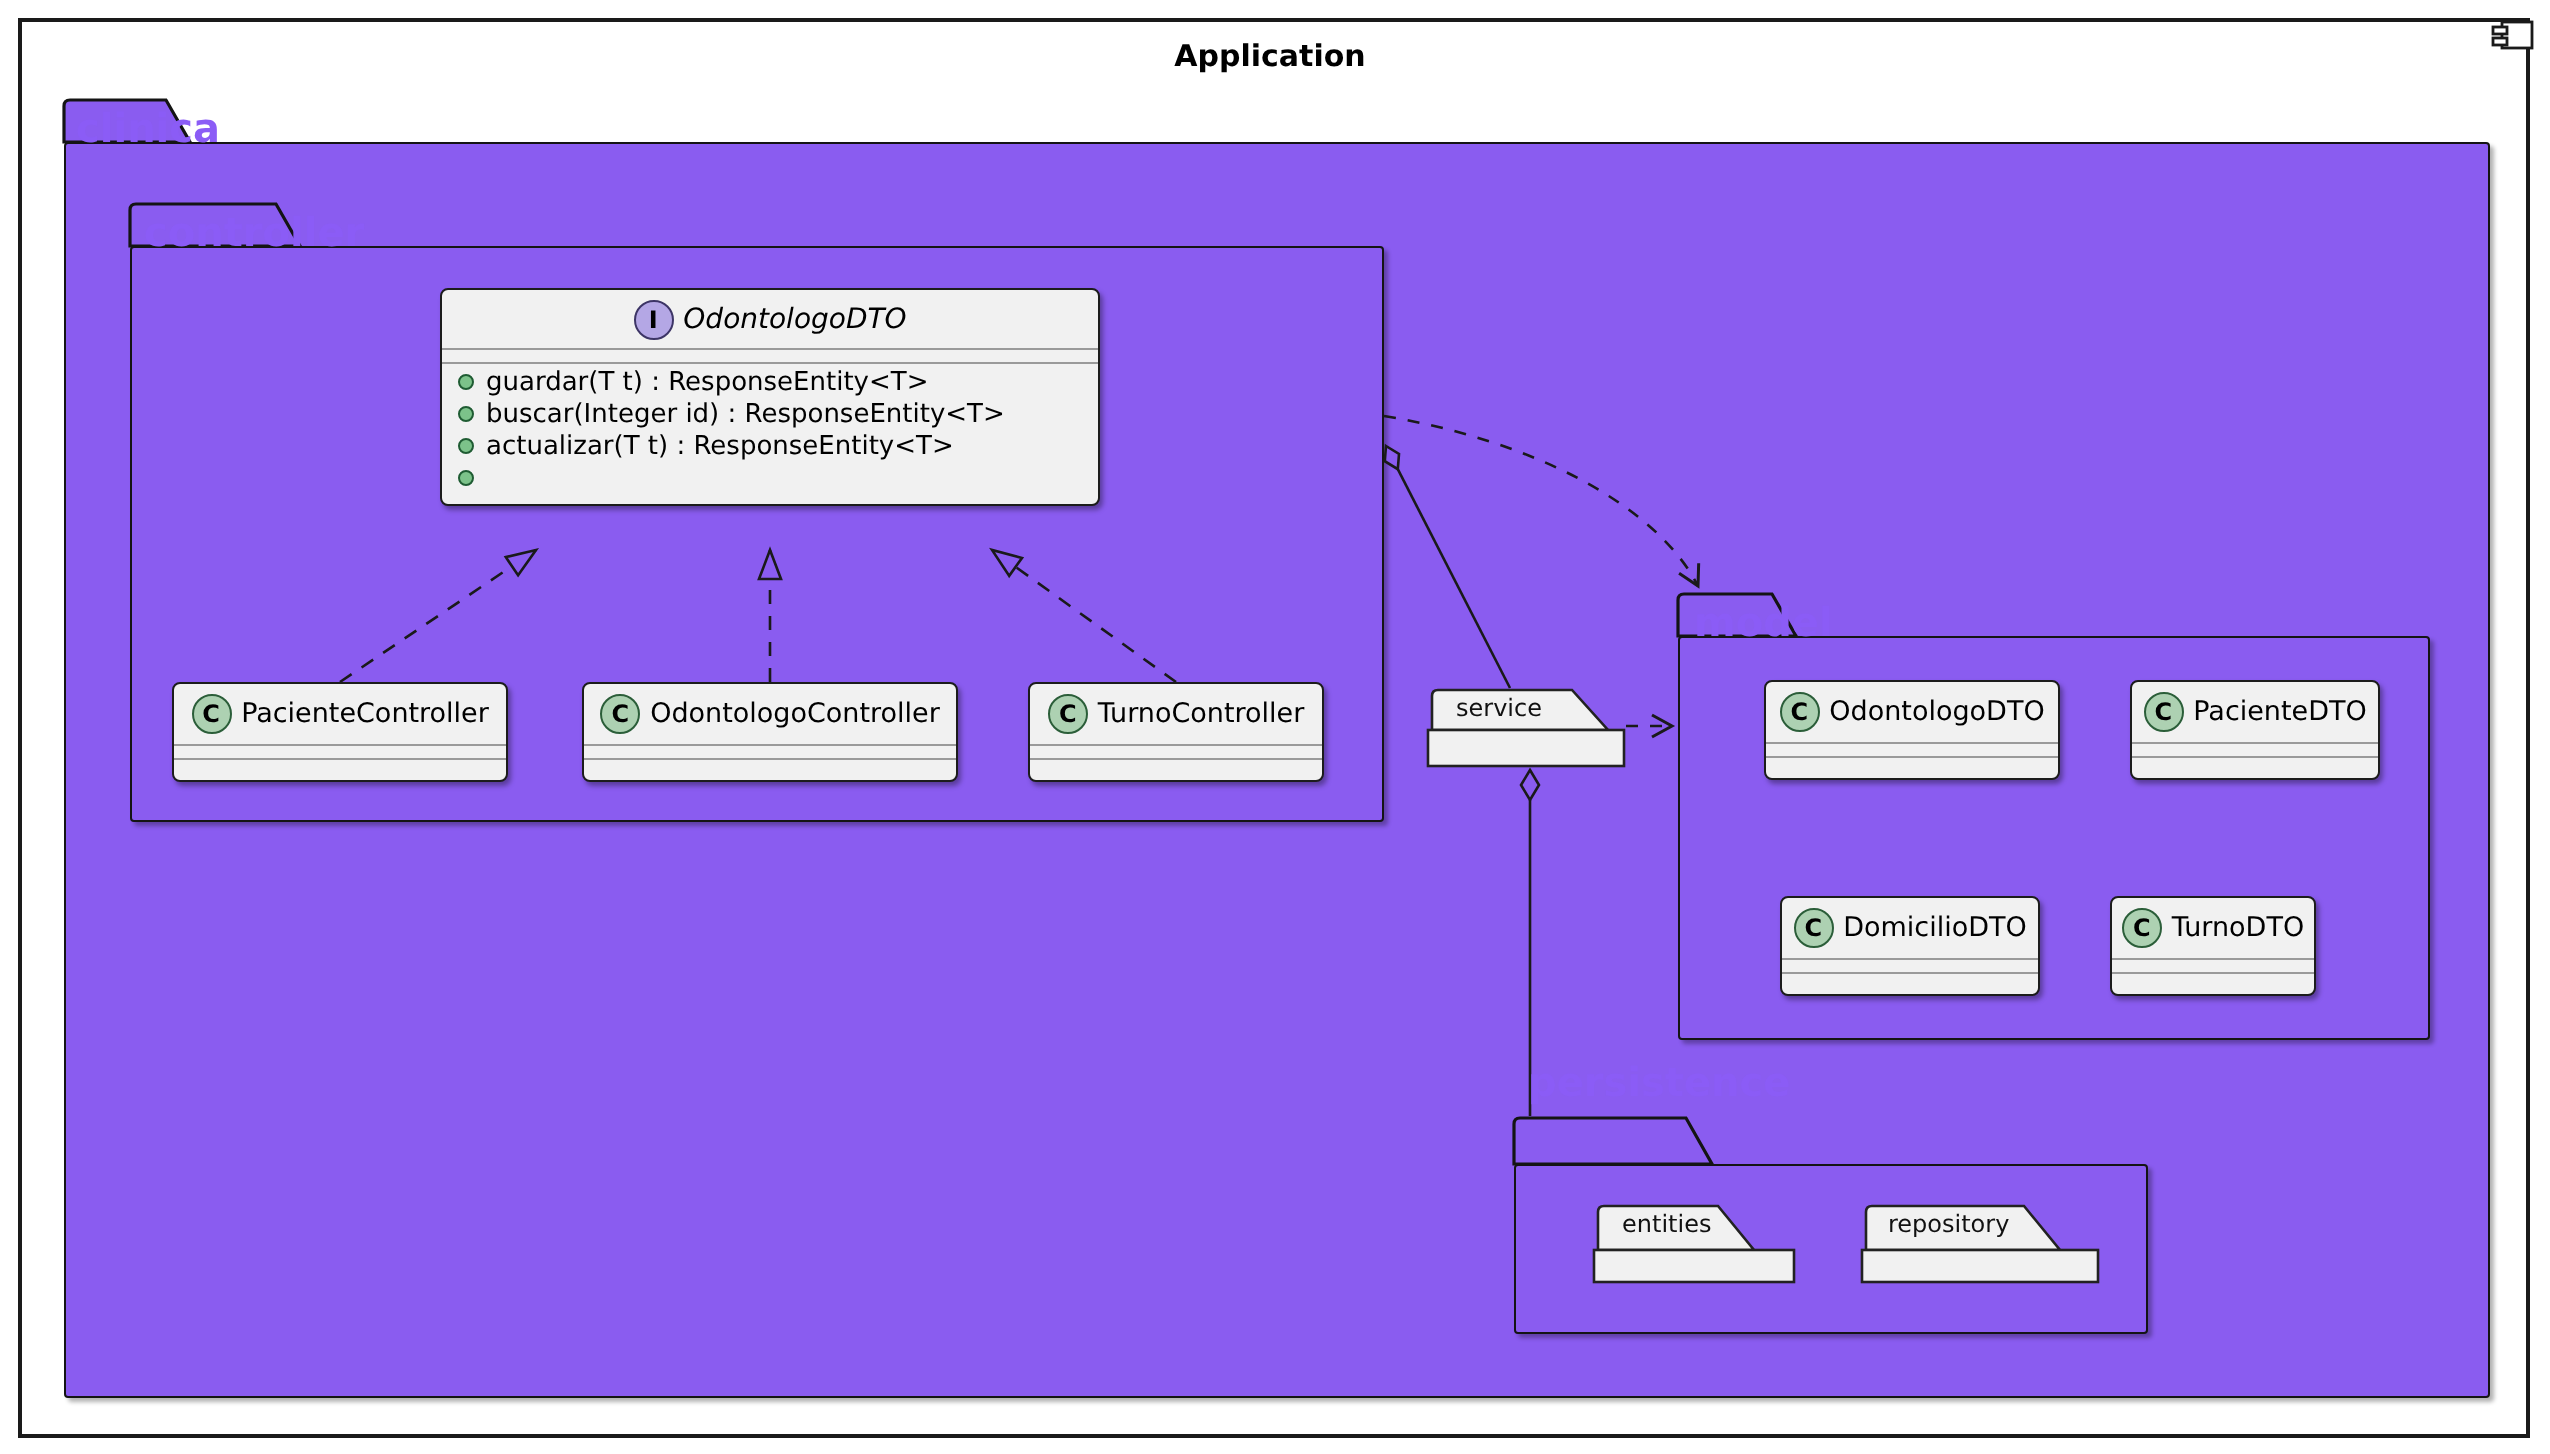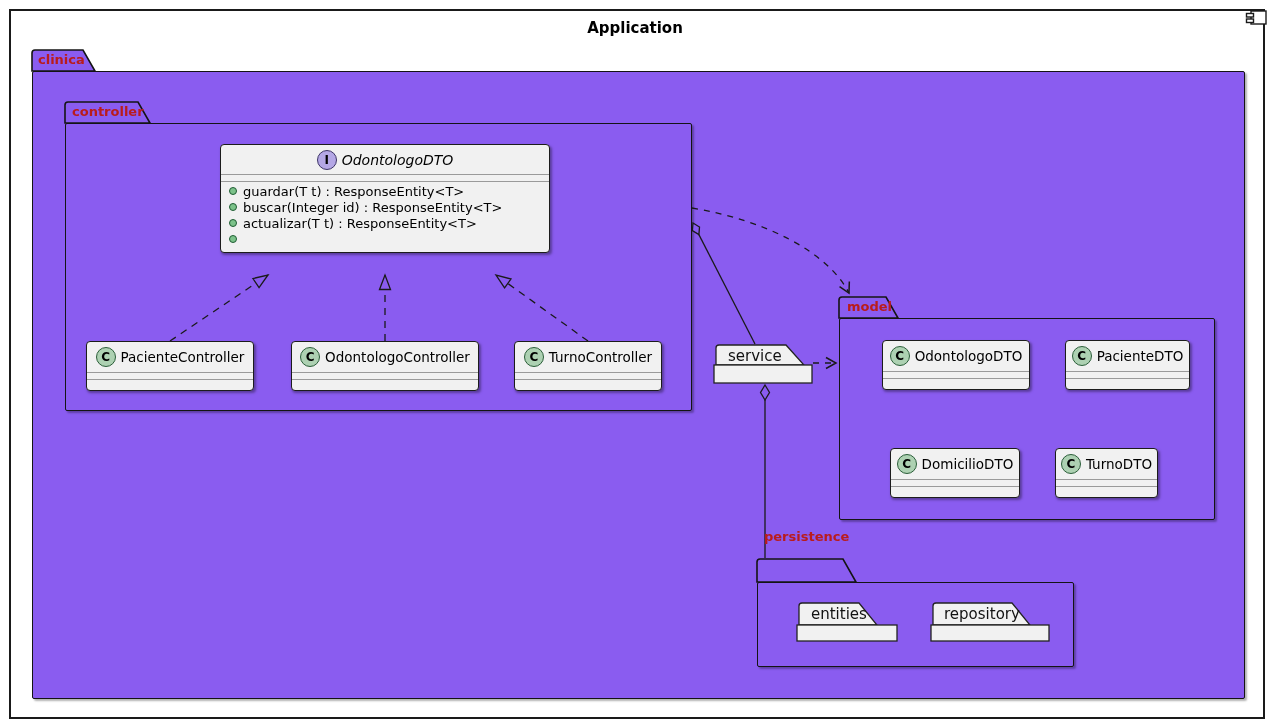--- a/index.html
+++ b/index.html
@@ -14,26 +14,26 @@
 
   .pkg-body { position: absolute; background: #8A5CF0; border: 1.6px solid #141414;
               border-radius: 2px; box-shadow: 2px 2px 2px rgba(0,0,0,0.30); z-index: 1; }
   #body-clinica     { left: 32px;  top: 71px;  width: 1213px; height: 628px; }
   #body-controller  { left: 65px;  top: 123px; width: 627px;  height: 288px; }
   #body-model       { left: 839px; top: 318px; width: 376px;  height: 202px; }
   #body-persistence { left: 757px; top: 582px; width: 317px;  height: 85px; }
 
   .overlay { position: absolute; left: 0; top: 0; z-index: 5; pointer-events: none; }
 
-  .pkg-label { position: absolute; z-index: 6; font-weight: bold; font-size: 13px; color: #b91c1c; white-space: nowrap; text-align: center; }
+  .pkg-label { position: absolute; z-index: 6; font-weight: bold; font-size: 20px; color: #8b5cf6; white-space: nowrap; text-align: center; }
   #label-clinica     { left: 38px;  top: 52px; }
   #label-controller  { left: 72px;  top: 104px; }
   #label-model       { left: 847px; top: 299px; }
   #label-persistence { left: 764px; top: 529px; }
-  .folder-label { position: absolute; z-index: 6; font-size: 15px; color: #111; white-space: nowrap; }
+  .folder-label { position: absolute; z-index: 6; font-size: 12px; color: #111; white-space: nowrap; }
   #label-service    { left: 728px; top: 347px; }
   #label-entities   { left: 811px; top: 605px; }
   #label-repository { left: 944px; top: 605px; }
 
   .cls { position: absolute; z-index: 6; background: #F1F1F1; border: 1.4px solid #1c1c1c;
          border-radius: 4px; box-shadow: 1.5px 2px 2.5px rgba(0,0,0,0.35); overflow: hidden; }
   .cls-head { display: flex; align-items: center; justify-content: center; gap: 5px;
               height: 30px; font-size: 13.5px; color: #000; white-space: nowrap; padding: 0 3px; }
   .spot { display: inline-flex; align-items: center; justify-content: center; width: 20px; height: 20px;
           border-radius: 50%; font-weight: bold; font-size: 12px; flex: 0 0 auto; color: #000; }

